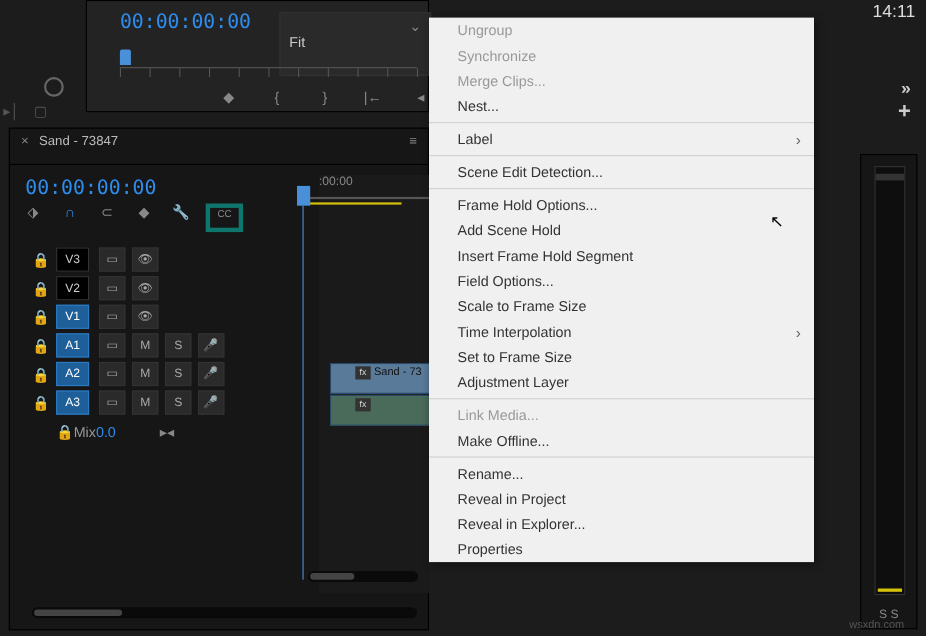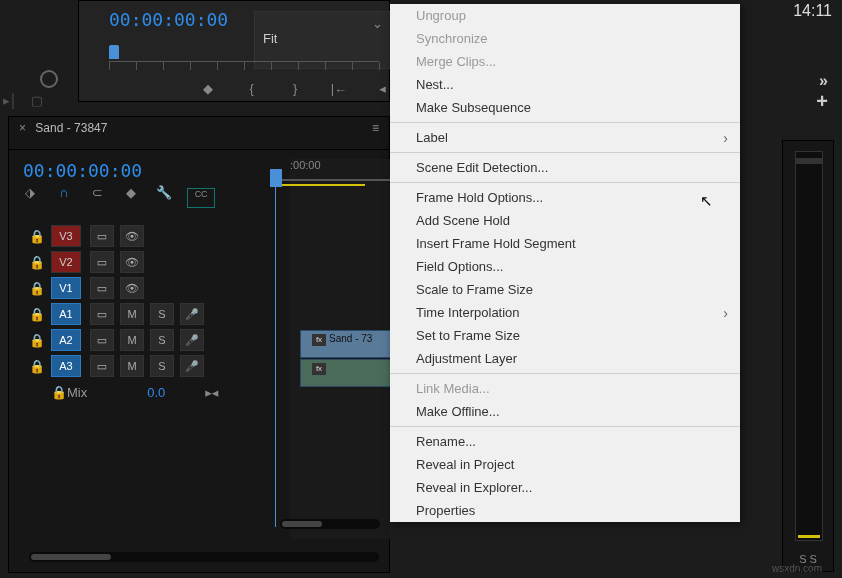--- a/index.html
+++ b/index.html
@@ -23,40 +23,40 @@
 .panel{position:absolute;left:8px;top:116px;width:380px;height:455px;background:#161616;border:1px solid #000}
 .tab{height:24px;border-bottom:1px solid #000;padding:4px 10px;color:#bbb;font-size:12px}
 .tab .x{color:#888;margin-right:6px}
 .tab .menu{float:right;color:#888}
 .tl-tc{color:#2e8ceb;font-size:18px;font-family:Consolas,monospace;padding:10px 14px 2px}
 .tools{padding:2px 10px 6px}
 .tools span{display:inline-block;width:22px;height:18px;margin-right:8px;text-align:center;color:#888}
 .hdrs{position:absolute;left:0;top:106px;right:0}
 .row{height:26px;display:flex;align-items:center;padding-left:20px}
 .lock{width:16px;color:#777;text-align:center}
-.tag{width:28px;height:20px;margin:0 6px;background:#7f1d1d;color:#ccc;font-size:11px;text-align:center;line-height:20px;border:1px solid #333}
+.tag{width:28px;height:20px;margin:0 6px;background:#000000;color:#ccc;font-size:11px;text-align:center;line-height:20px;border:1px solid #333}
 .tag.on{background:#1f5f99;border-color:#2a7bc4;color:#fff}
 .cell{width:22px;height:20px;margin:0 3px;background:#2a2a2a;color:#aaa;text-align:center;line-height:20px;font-size:11px;border:1px solid #333}
 .mix-row{padding-left:42px;color:#999}
-.mix-val{color:#2e8ceb;margin-left:60px}
+.mix-val{color:#2e8ceb;}
 .mix-ic{margin-left:40px;color:#888}
 
 .tl-area{position:absolute;left:290px;top:159px;width:100px;height:380px;background:#1a1a1a}
 .tl-time{position:absolute;left:0;top:0;color:#888;font-size:11px}
 .tl-ruler{position:absolute;left:-15px;top:20px;right:0;height:2px;background:#555}
 .tl-yellow{position:absolute;left:-15px;top:25px;width:90px;height:2px;background:#d4c20a}
 .tl-head{position:absolute;left:-20px;top:10px;width:12px;height:18px;background:#4a90d9}
 .tl-head::after{content:"";position:absolute;left:5px;top:18px;width:1px;height:340px;background:#4a90d9}
-.clip{position:absolute;height:22px;background:#5a7a9a;border:1px solid #2a4a6a;font-size:10px;color:#111;padding:2px 11px;overflow:hidden;white-space:nowrap}
+.clip{position:absolute;height:22px;background:#5a7a9a;border:1px solid #2a4a6a;font-size:10px;color:#111;padding:2px 22px;overflow:hidden;white-space:nowrap}
 .clip .fx{display:inline-block;width:14px;height:12px;background:#333;color:#ddd;font-size:8px;text-align:center;line-height:12px;margin-right:3px}
 .ascroll{position:absolute;left:20px;bottom:10px;width:350px;height:10px;background:#0a0a0a;border-radius:5px}
 .ascroll::before{content:"";position:absolute;left:2px;top:2px;width:80px;height:6px;background:#444;border-radius:3px}
 .ascroll.b::before{width:40px}
 
-.ctx{position:absolute;left:390px;top:4px;width:350px;background:#f0f0f0;color:#333;font-size:13px;box-shadow:2px 2px 8px rgba(0,0,0,.5);z-index:100}
+.ctx{position:absolute;left:390px;top:16px;width:350px;background:#f0f0f0;color:#333;font-size:13px;box-shadow:2px 2px 8px rgba(0,0,0,.5);z-index:100}
 .ctx .item{padding:4px 26px;cursor:default;position:relative}
 .ctx .item.dis{color:#999}
 .ctx .item.hl{background:#91c9f7}
 .ctx .item.sub::after{content:"›";position:absolute;right:12px;top:4px;color:#666;font-size:14px}
 .ctx hr{border:none;border-top:1px solid #d0d0d0;margin:3px 0}
 .cursor{position:absolute;left:700px;top:192px;z-index:101;font-size:15px;color:#000;pointer-events:none}
 
 .audio{position:absolute;right:8px;top:140px;width:50px;height:430px;background:#161616;border:1px solid #000}
 .meter{position:absolute;left:12px;top:10px;width:26px;bottom:30px;background:#0e0e0e;border:1px solid #333}
 .meter::before{content:"";position:absolute;left:0;right:0;top:6px;height:6px;background:#333}
@@ -110,21 +110,21 @@
     <span>Sand - 73847</span>
     <span class="menu">≡</span>
   </div>
   <div class="tl-tc">00:00:00:00</div>
   <div class="tools">
     <span>⬗</span>
     <span style="color:#2e8ceb">∩</span>
     <span>⊂</span>
     <span>◆</span>
     <span>🔧</span>
-    <span style="border:1px solid #0f766e;font-size:9px;padding:0 2px">CC</span>
+    <span style="border:4px solid #0f766e;font-size:9px;padding:0 2px">CC</span>
   </div>
 
   <div class="hdrs">
     <div class="row">
       <span class="lock">🔒</span>
       <span class="tag">V3</span>
       <span class="cell">▭</span>
       <span class="cell">👁</span>
     </div>
     <div class="row">
@@ -186,21 +186,20 @@
     <span class="fx">fx</span>
   </div>
   <div class="ascroll b" style="left:-10px;bottom:10px;width:100px"></div>
 </div>
 
 <div class="ctx">
   <div class="item dis">Ungroup</div>
   <div class="item dis">Synchronize</div>
   <div class="item dis">Merge Clips...</div>
   <div class="item">Nest...</div>
-  <div class="item">Make Subsequence</div>
   <hr>
   <div class="item sub">Label</div>
   <hr>
   <div class="item">Scene Edit Detection...</div>
   <hr>
   <div class="item">Frame Hold Options...</div>
   <div class="item">Add Scene Hold</div>
   <div class="item">Insert Frame Hold Segment</div>
   <div class="item">Field Options...</div>
   <div class="item">Scale to Frame Size</div>

